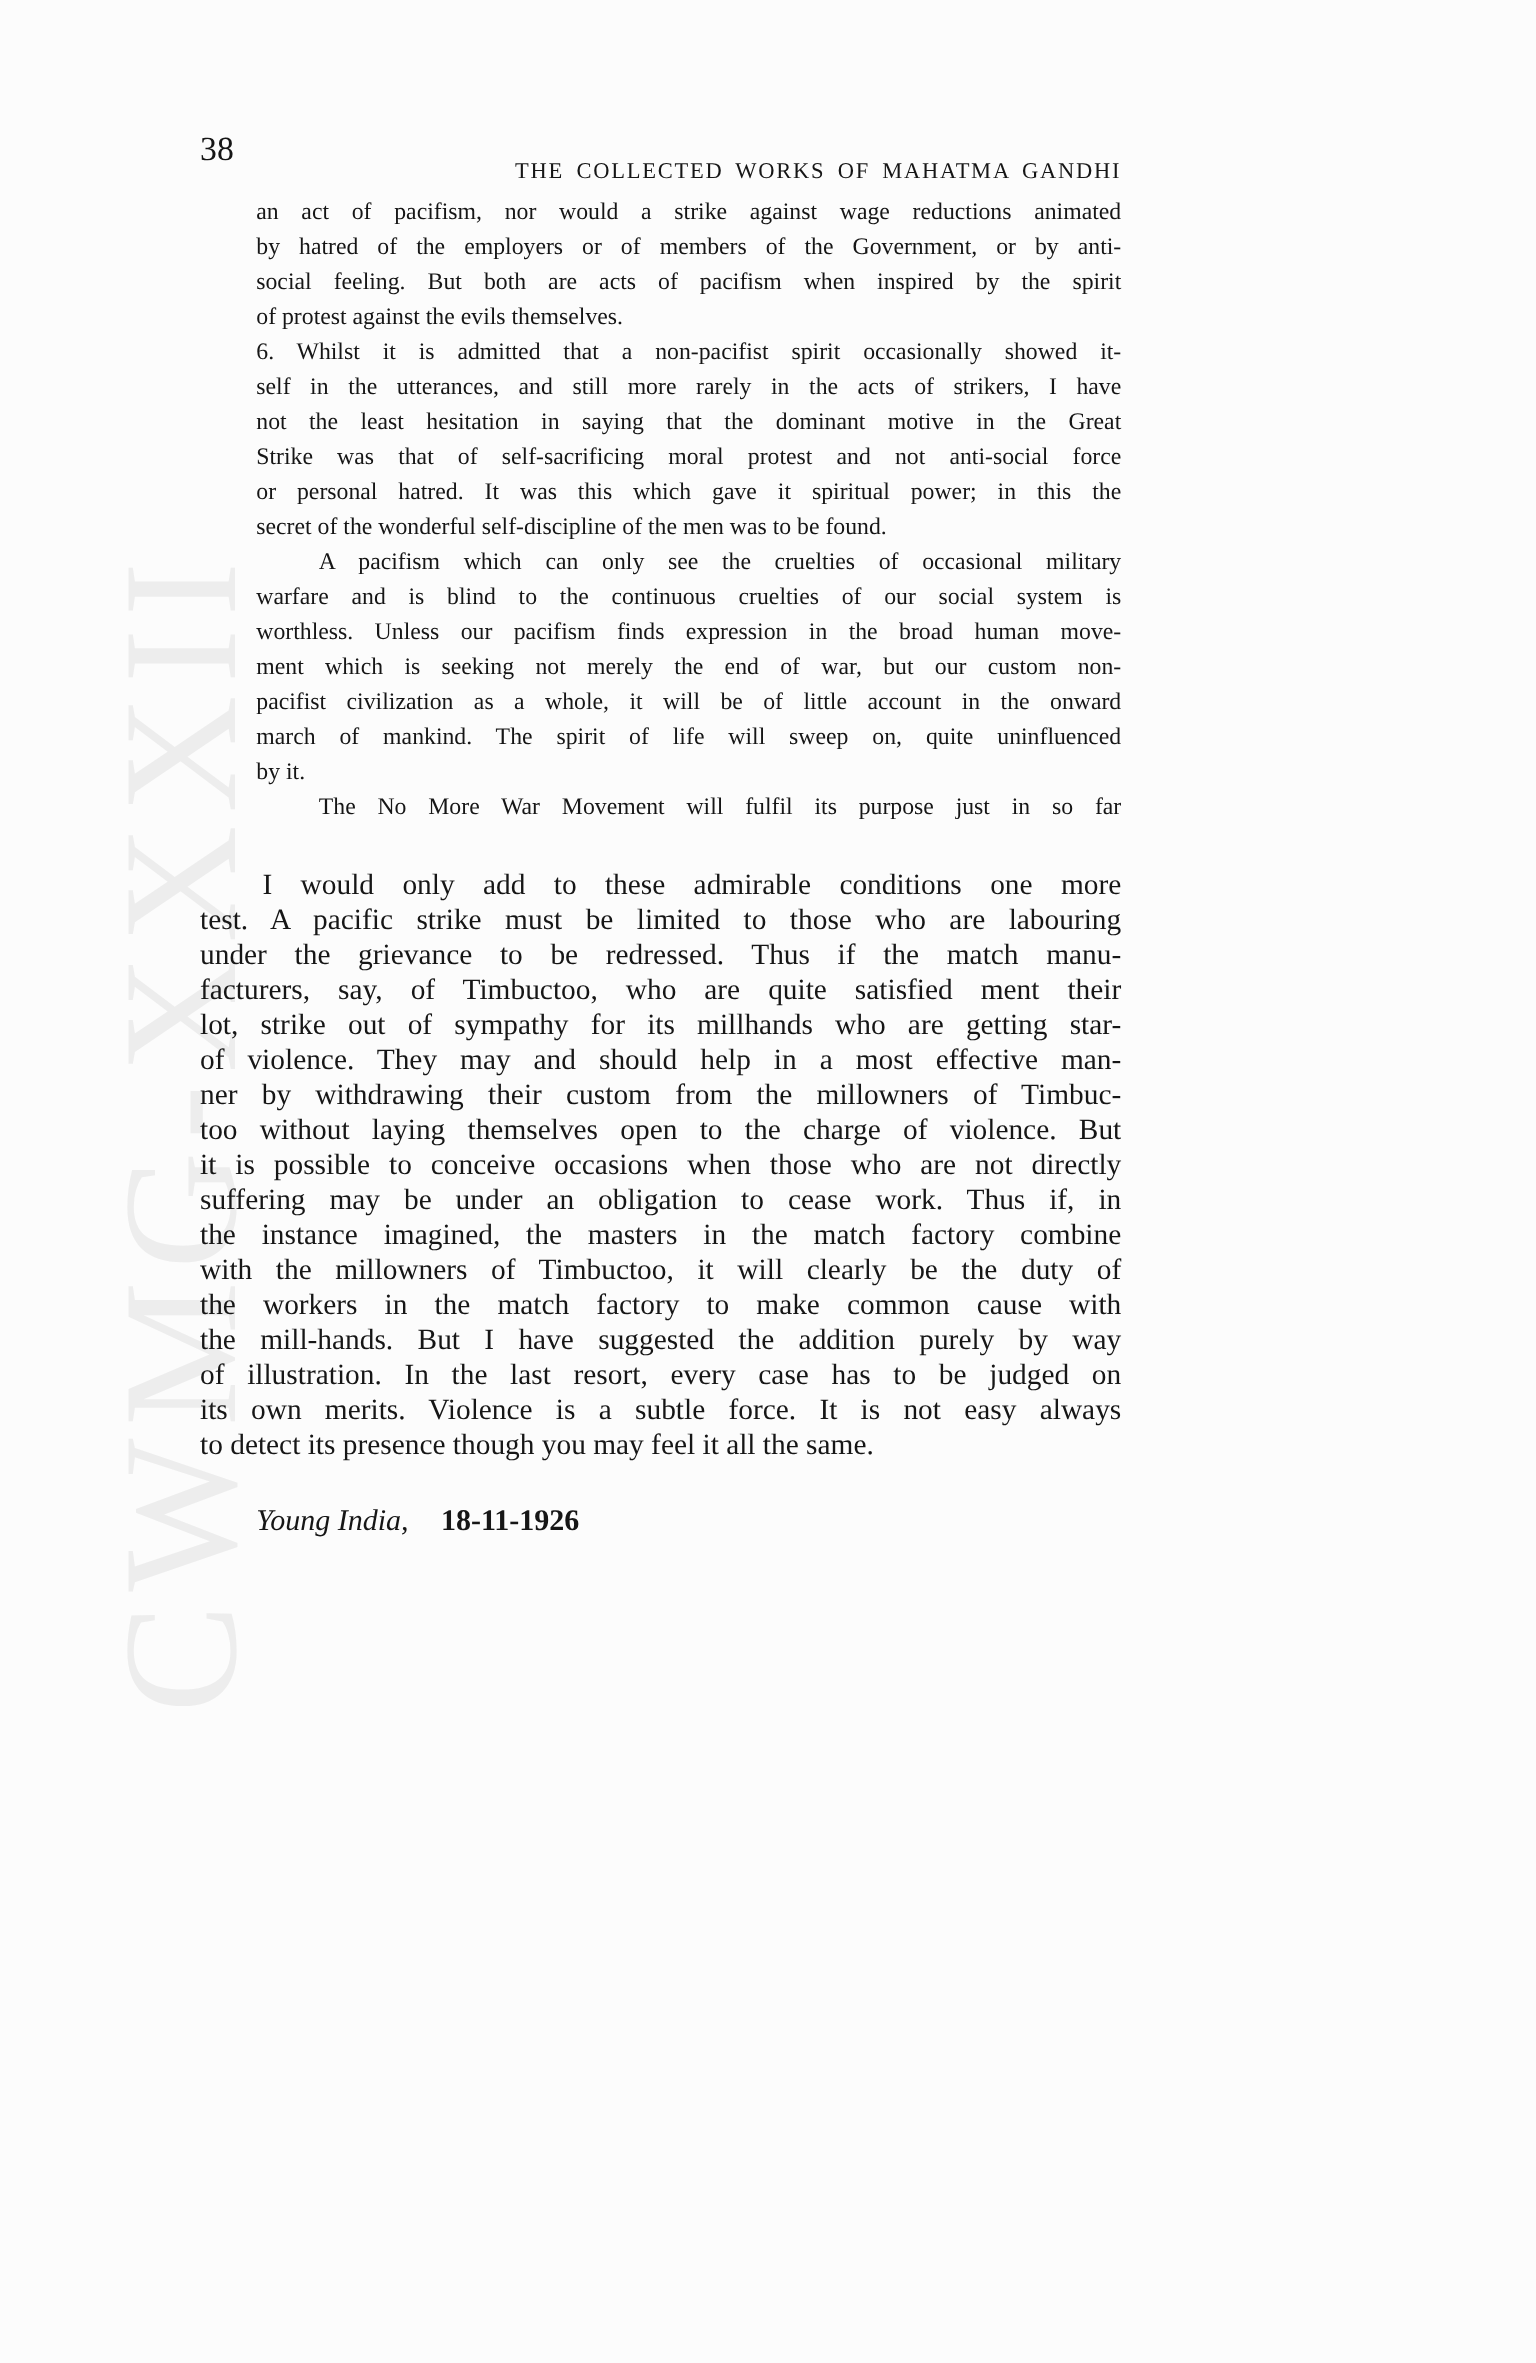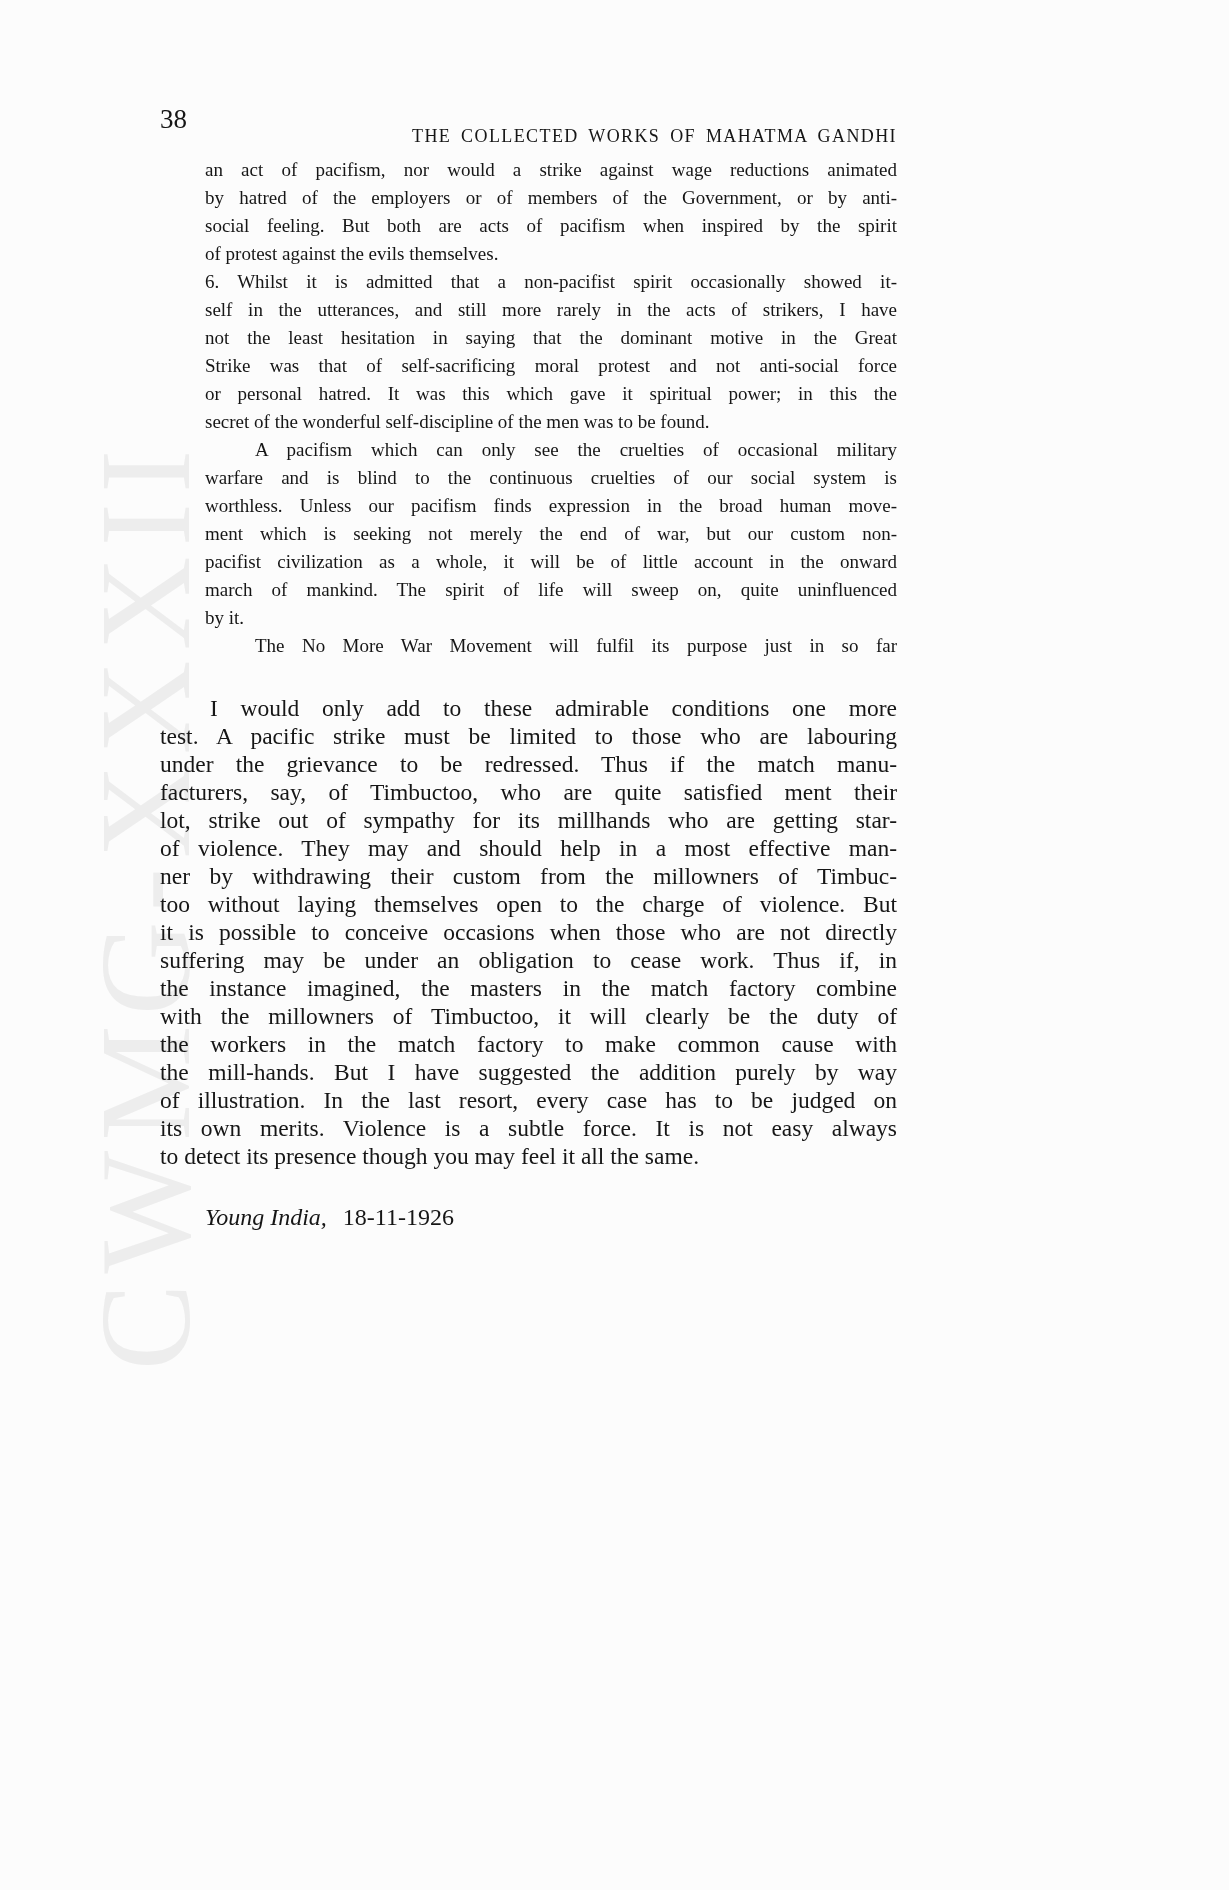--- a/index.html
+++ b/index.html
@@ -82,21 +82,21 @@
   .line.last { text-align-last: left; }
   .para.indent .line.first { text-indent: 50px; }
   .source {
     position: absolute;
     left: 205px;
     top: 1202px;
     font-size: 24px;
     line-height: 30px;
   }
   .source .work { font-style: italic; }
-  .source .date { font-style: normal; margin-left: 16px; }
+  .source .date { font-style: normal; margin-left: 26px; font-weight: bold; }
 </style>
 </head>
 <body>
 
 <div class="page">
 
   <div class="watermark">CWMG-XXXII</div>
 
   <div class="header">
     <span class="pagenum">38</span>

